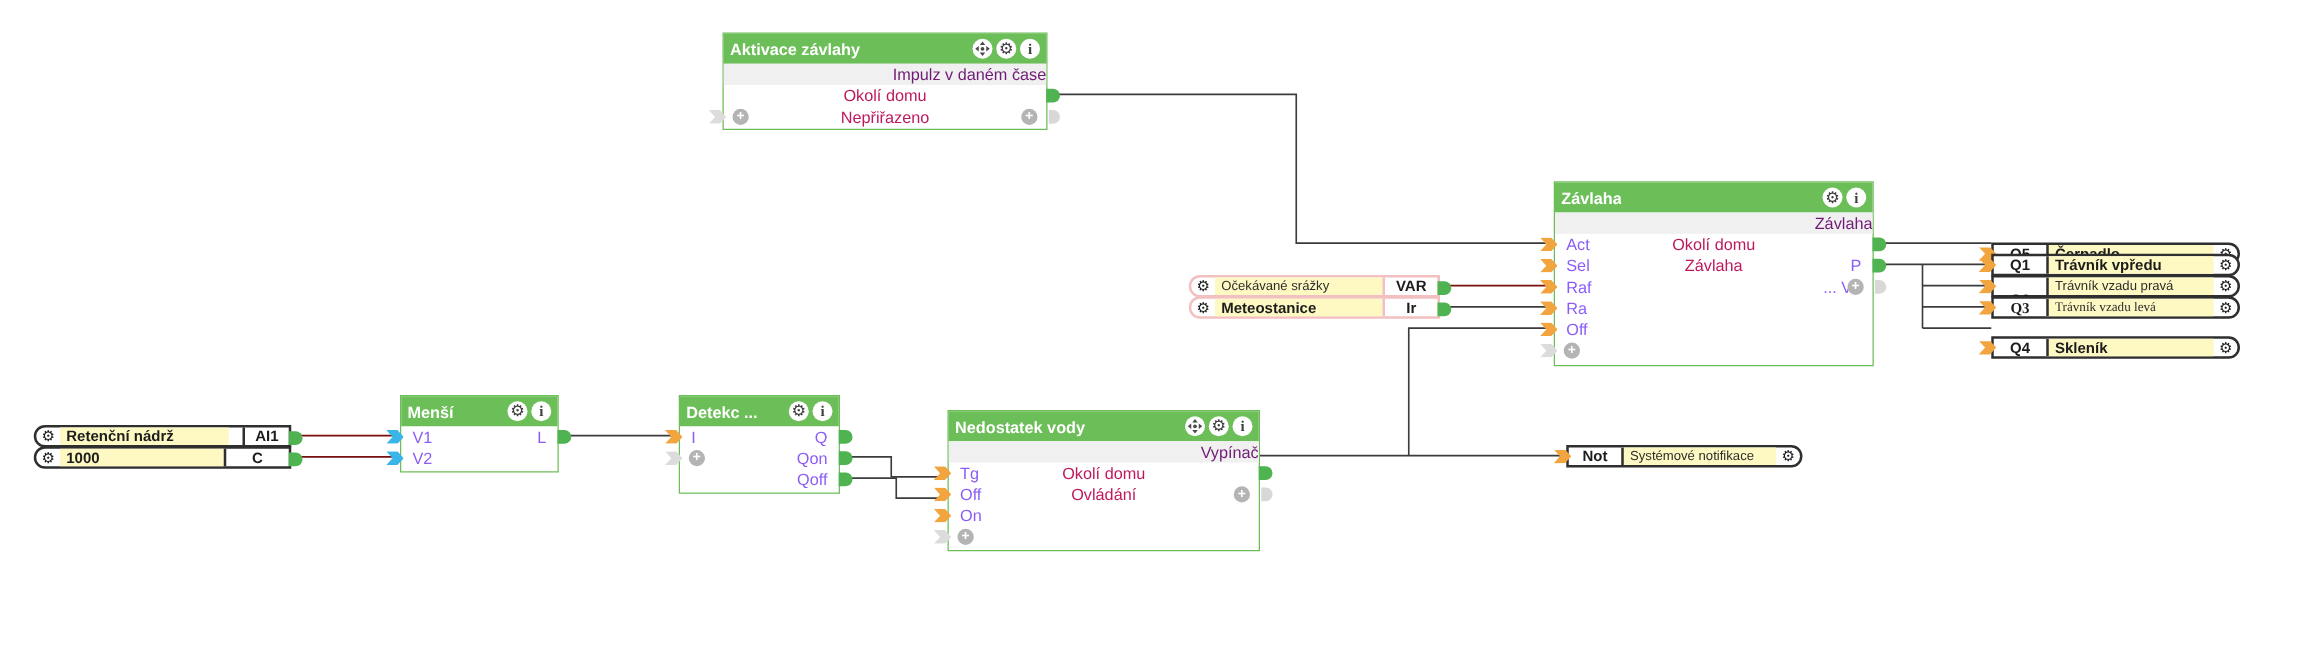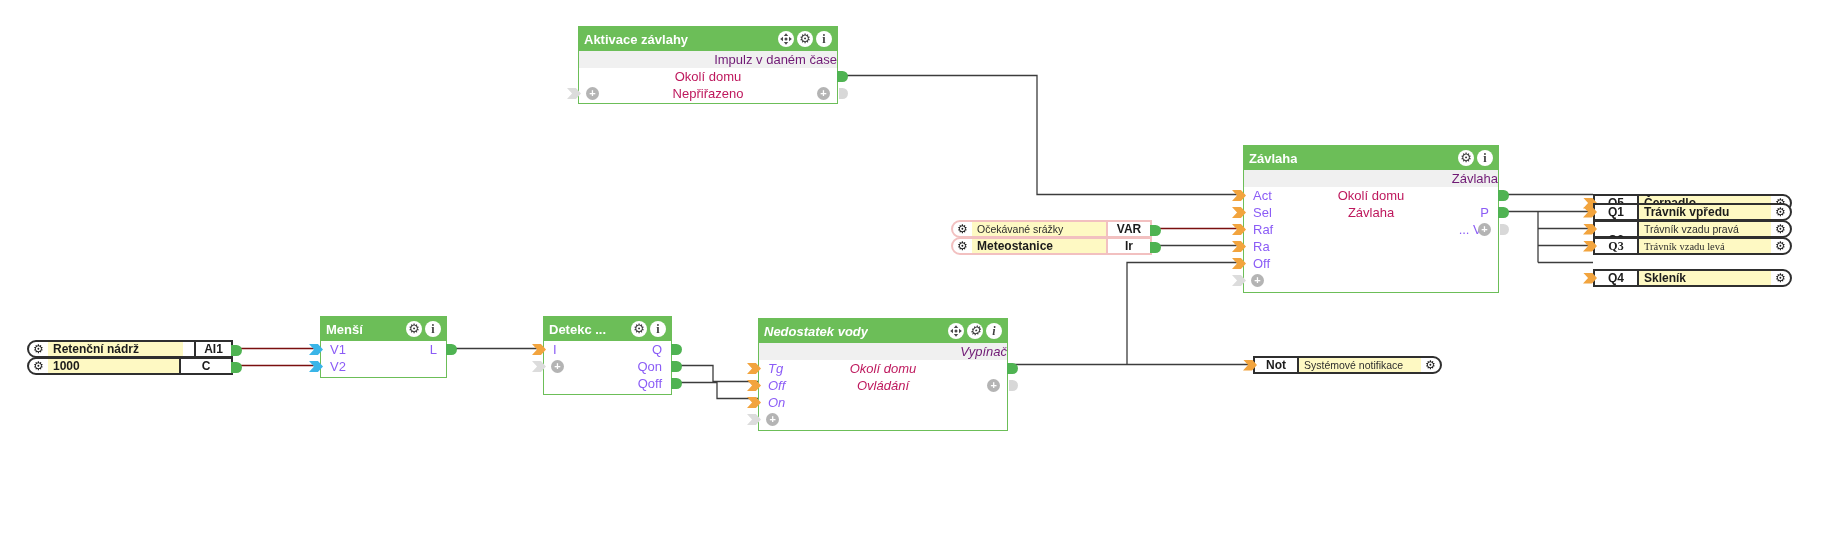--- a/index.html
+++ b/index.html
@@ -197,21 +197,21 @@
       <span class="plus pl">+</span>
       <span class="plabel r">Qon</span>
       <span class="nub green"></span>
     </div>
     <div class="brow">
       <span class="plabel r">Qoff</span>
       <span class="nub green"></span>
     </div>
   </div>
 
-  <div class="block" style="left:758px;top:318px;width:250px;height:113px;font-style:italic;">
+  <div class="block" style="left:758px;top:328px;width:250px;height:113px;">
     <div class="bheader">
       <span class="btitle">Nedostatek vody</span>
       <span class="hicons">
         <span class="hicon"><svg width="16" height="16" viewBox="0 0 16 16">
               <g fill="#4a4a4a">
                 <circle cx="8" cy="8" r="1.5"></circle>
                 <path d="M8 2.2 L10.2 5 H5.8z"></path>
                 <path d="M8 13.8 L5.8 11 H10.2z"></path>
                 <path d="M2.2 8 L5 5.8 V10.2z"></path>
                 <path d="M13.8 8 L11 10.2 V5.8z"></path>

